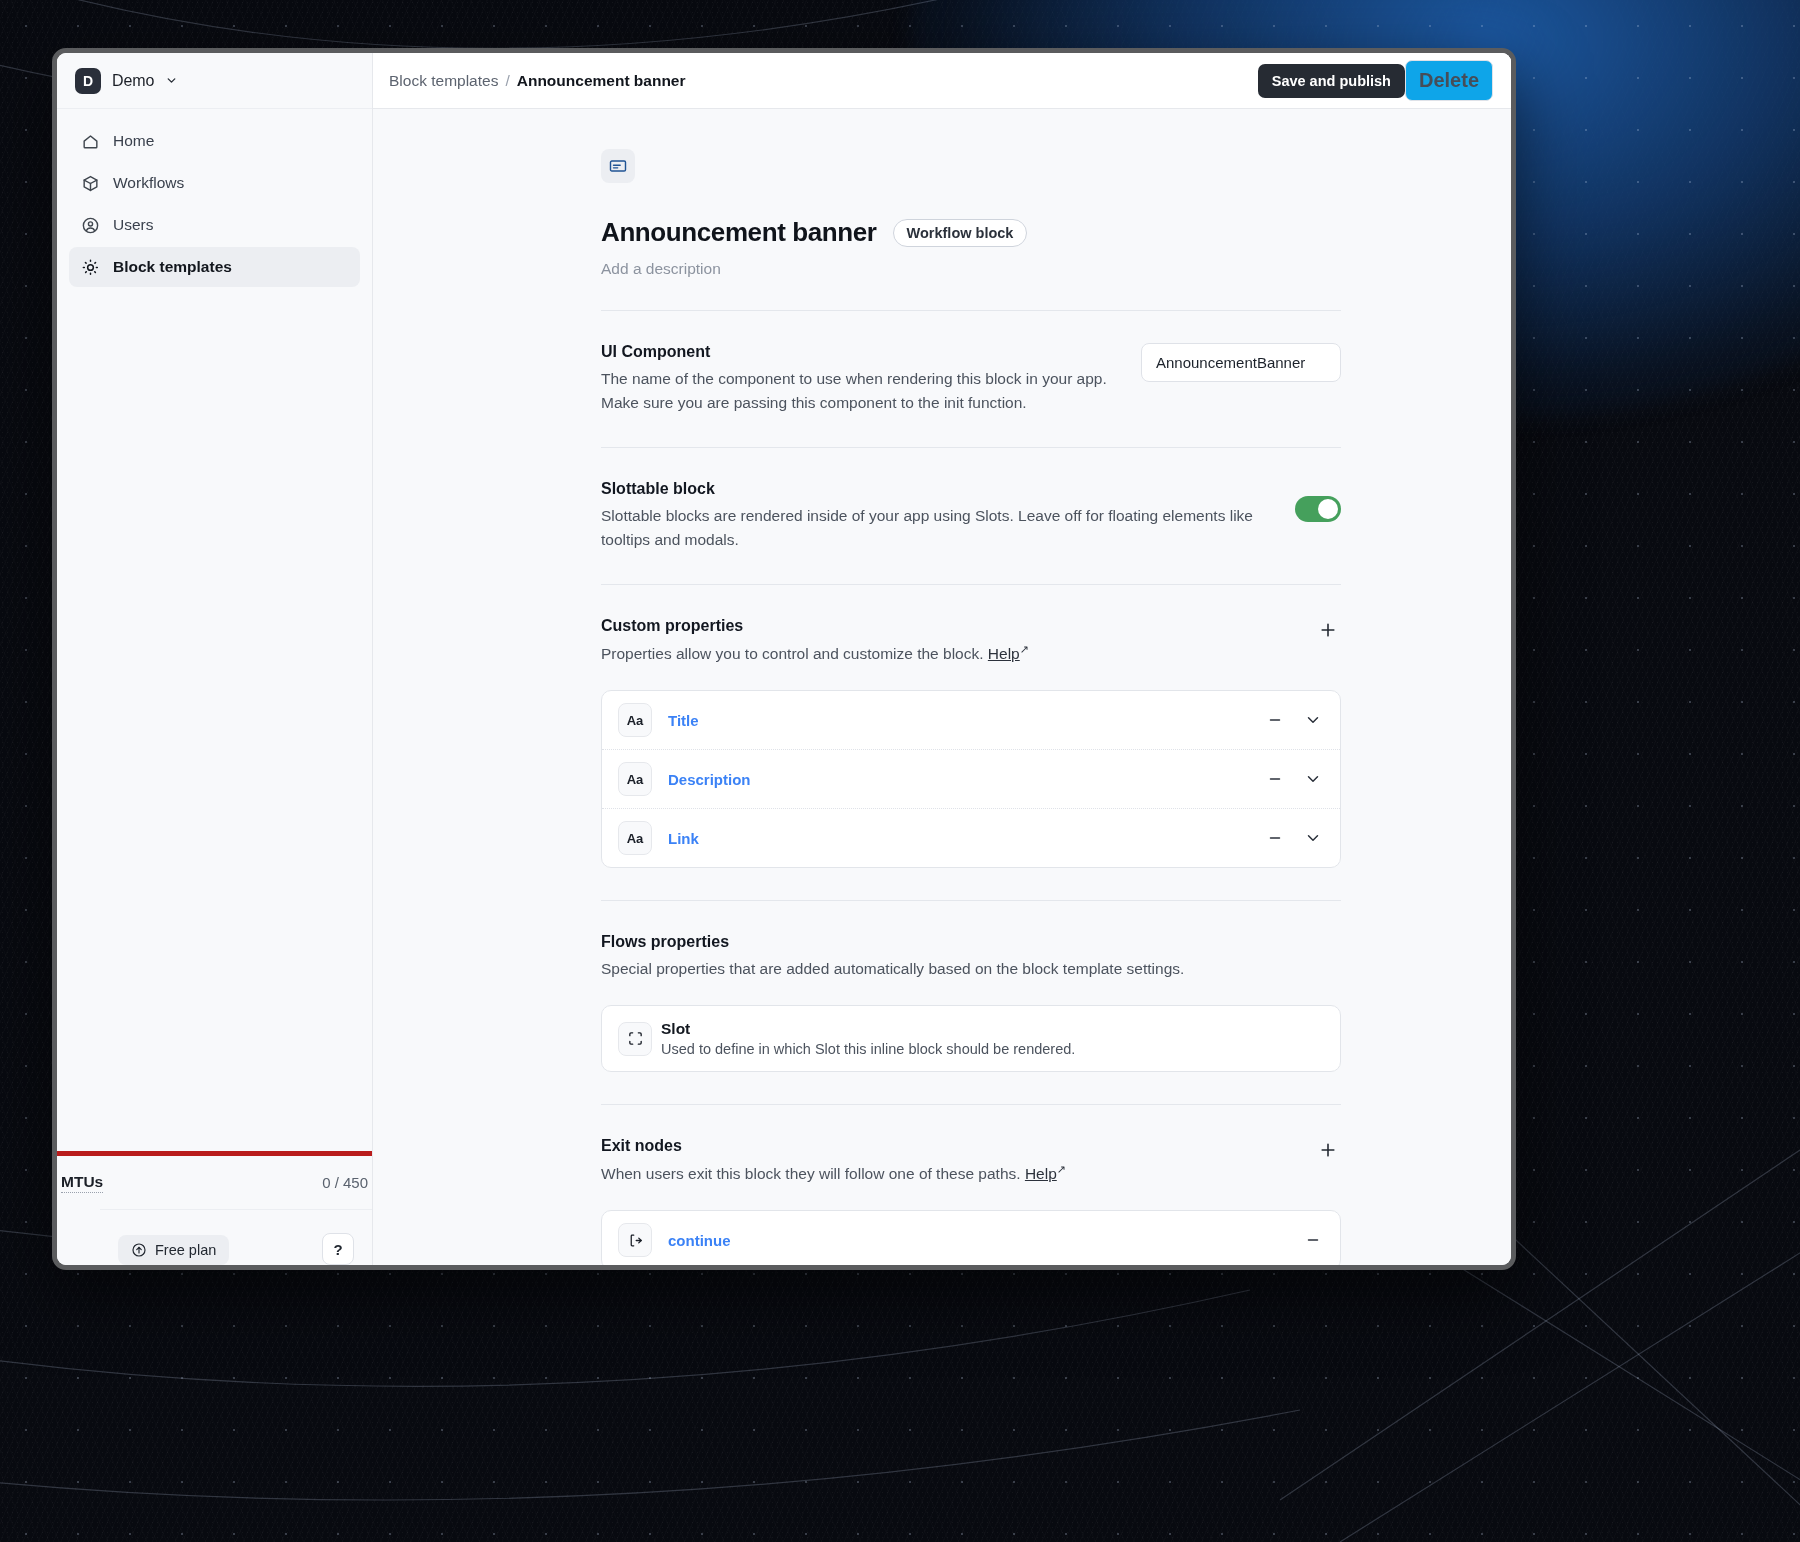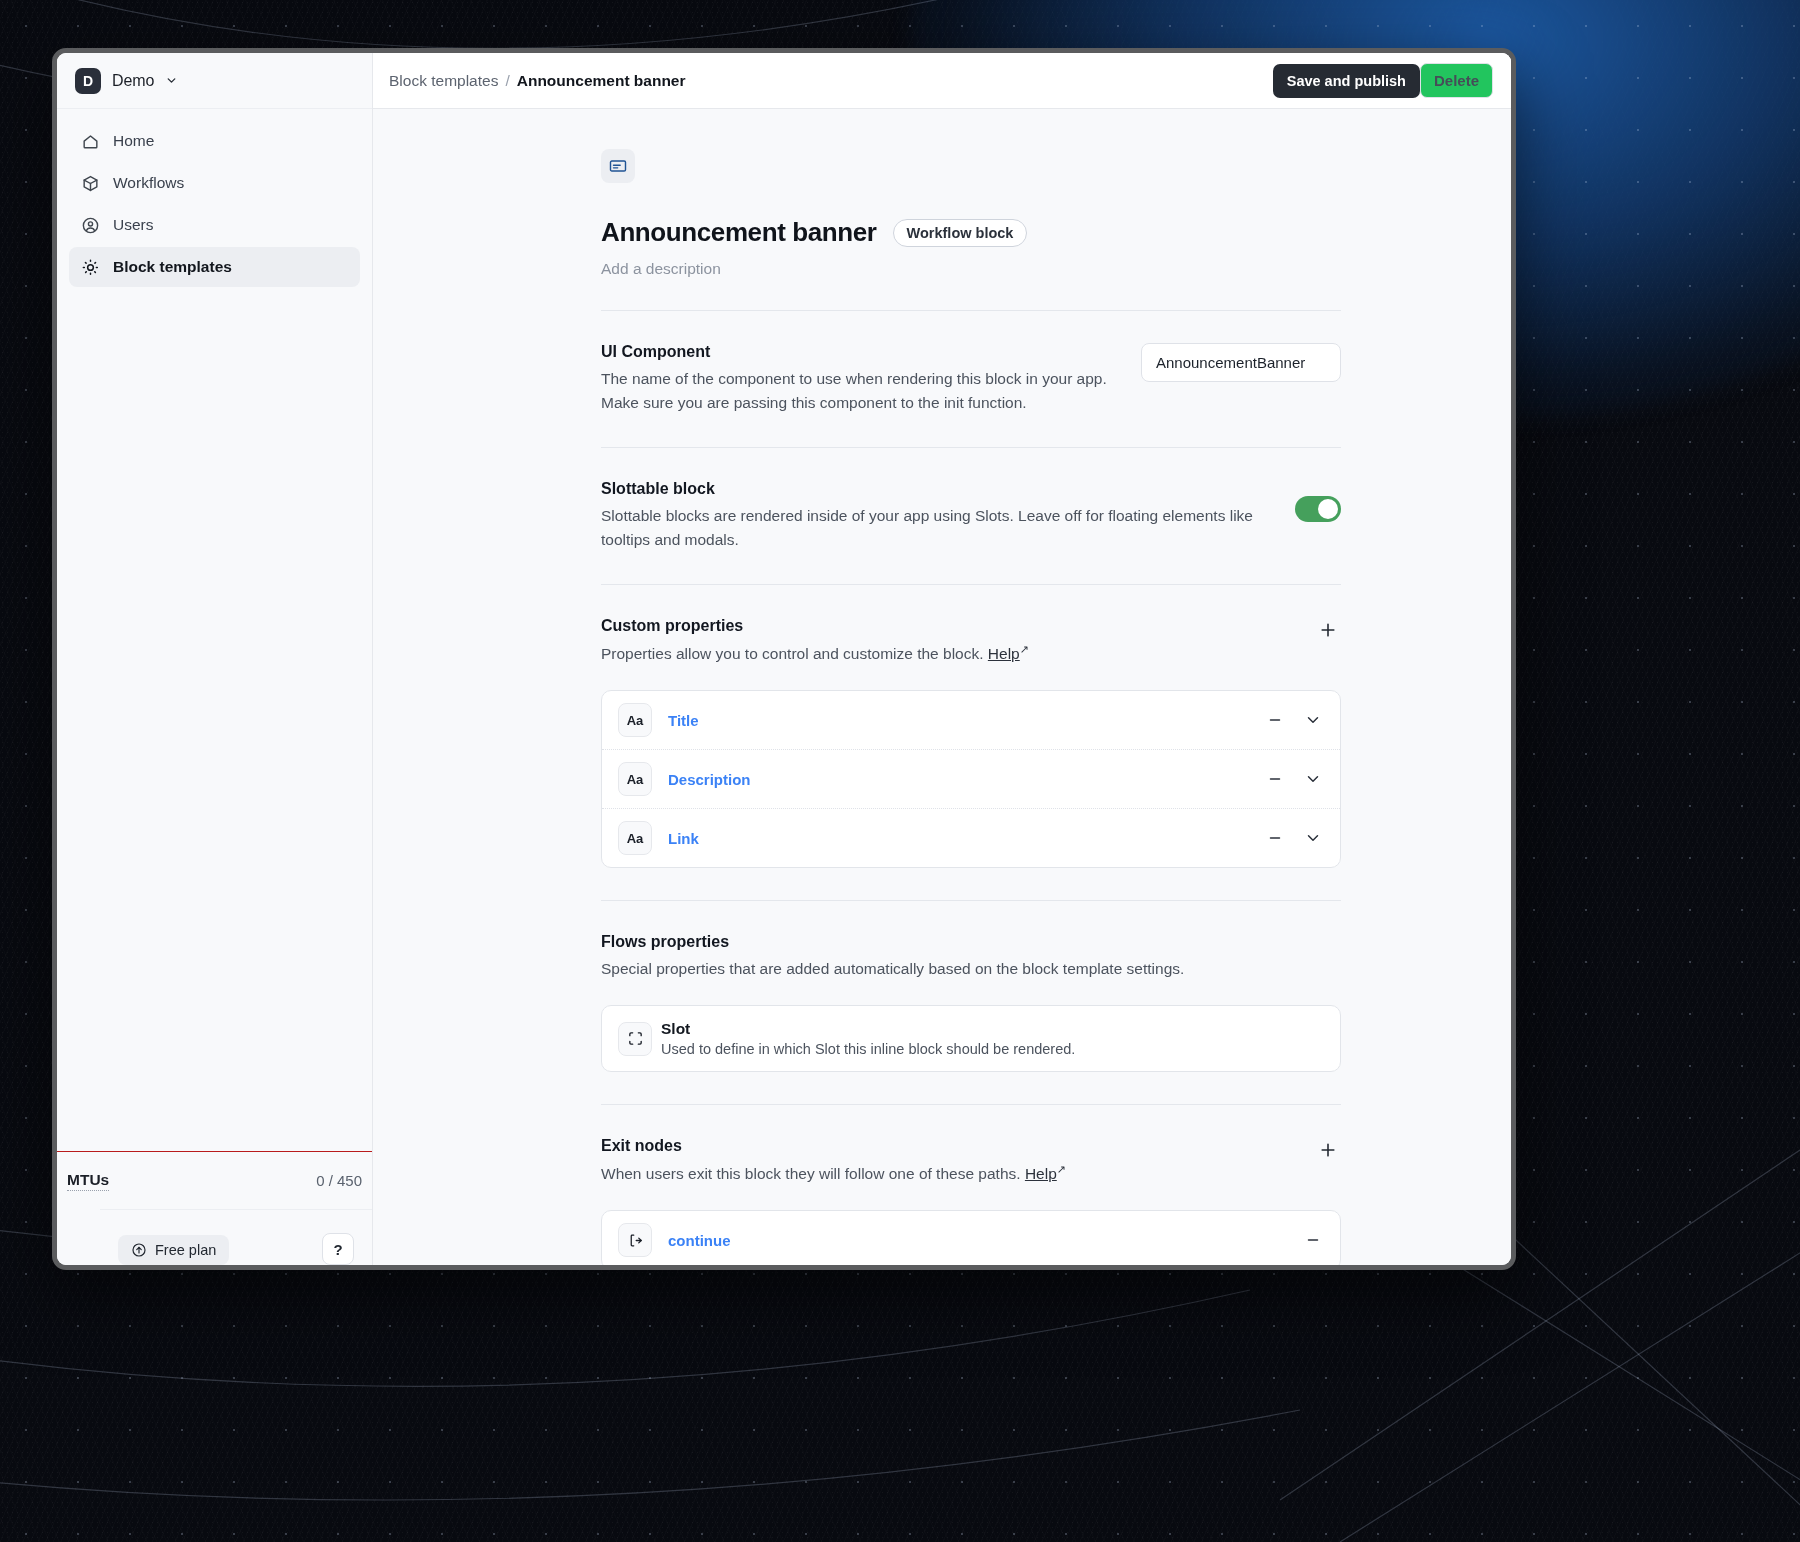--- a/index.html
+++ b/index.html
@@ -73,21 +73,21 @@
     display: flex; align-items: center; gap: 13px;
     height: 40px; padding: 0 12px; border-radius: 8px;
     font-size: 15.5px; color: #3a414d; cursor: pointer;
   }
   .nav-item .ico { width: 19px; height: 19px; display:flex; align-items:center; justify-content:center; color:#40474f; }
   .nav-item.active { background: #eceef2; color: #12161d; font-weight: 700; }
   .nav-item.active .ico { color: #12161d; }
   .sidebar-spacer { flex: 1 1 auto; }
   .mtu-row {
     display: flex; align-items: center; justify-content: space-between;
-    padding: 0 10px; height: 58px; border-top: 1px solid #b91c1c;
+    padding: 0 4px; height: 58px; border-top: 5px solid #b91c1c;
   }
   .mtu-label {
     font-size: 15.5px; font-weight: 700; color: #1b1f27;
     border-bottom: 1.5px dotted #9aa1ad; padding-bottom: 1px;
   }
   .mtu-count { font-size: 15px; color: #5a626e; }
   .plan-row {
     display:flex; align-items:flex-end; justify-content:space-between;
     padding: 0 18px; height: 56px; border-top: 1px solid #eceef2; margin-left: 43px;
   }
@@ -113,22 +113,22 @@
   .crumbs { font-size: 15.5px; color: #5c636f; display: flex; gap: 7px; }
   .crumbs .sep { color: #9aa1ad; }
   .crumbs .cur { color: #12161d; font-weight: 700; }
   .topbar-actions { display: flex; align-items: center; }
   .btn-dark {
     background: #262b33; color: #fff; border: none; border-radius: 7px;
     font-size: 14.5px; font-weight: 700; padding: 9px 14px; cursor: pointer;
     font-family: inherit;
   }
   .btn-light {
-    background: #22c55e; color: #464d58; border: 1px solid #dfe2e8; border-radius: 7px;
-    font-size: 15px; font-weight: 700; padding: 8px 13px; cursor: pointer;
+    background: #0ea5e9; color: #464d58; border: 1px solid #dfe2e8; border-radius: 7px;
+    font-size: 20px; font-weight: 700; padding: 8px 13px; cursor: pointer;
     font-family: inherit;
   }
   #content { flex: 1 1 auto; overflow-y: auto; padding: 40px 0 40px 0; }
   .sheet { width: 740px; margin: 0 auto 0 228px; }
 
   .block-icon {
     width: 34px; height: 34px; border-radius: 8px; background: #eceef2;
     display: flex; align-items: center; justify-content: center; color: #1f5394;
   }
   .title-row { display: flex; align-items: center; gap: 16px; margin-top: 34px; }

